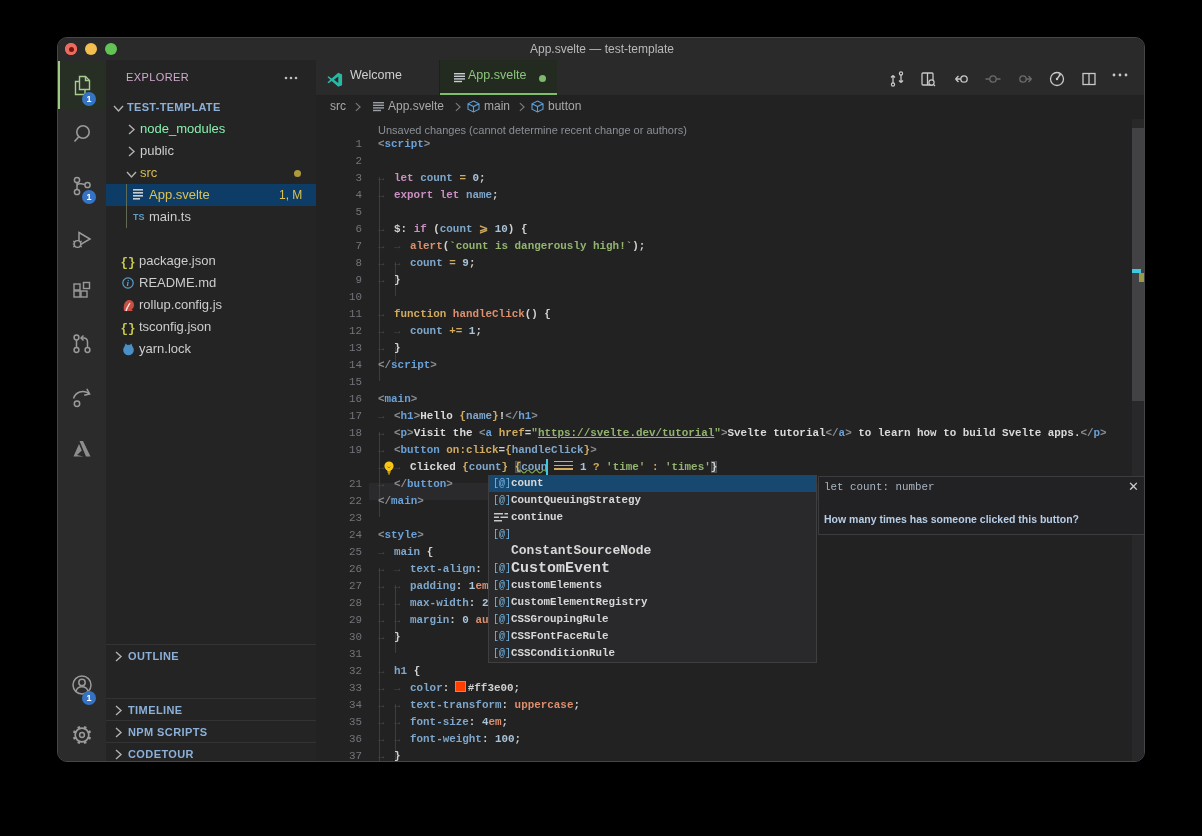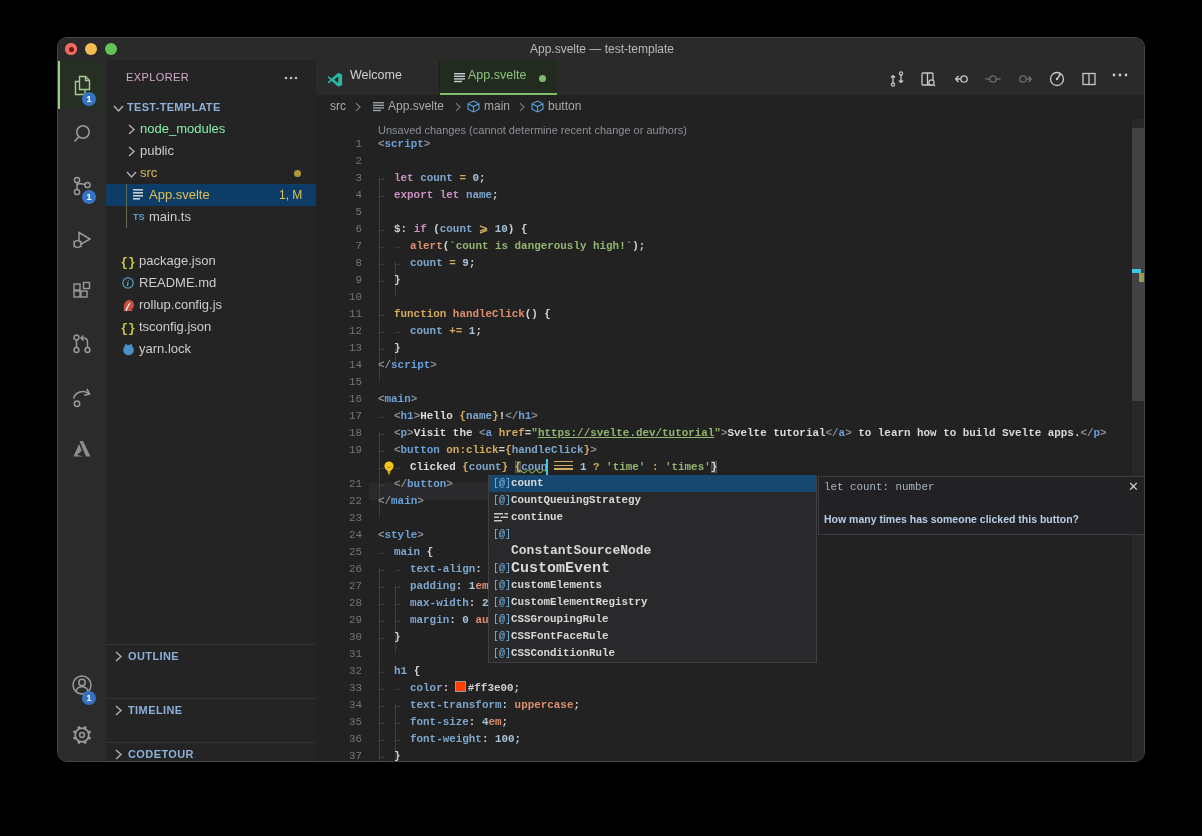--- a/index.html
+++ b/index.html
@@ -201,20 +201,26 @@
         <svg style="left:9px;top:6px" width="7" height="11" viewBox="0 0 7 11" fill="none">
           <path d="M1 1 L6 5.5 L1 10" stroke="#b0b0b0" stroke-width="1.4" fill="none"></path>
         </svg>
         <span style="position:absolute;left:22px;">OUTLINE</span>
       </div>
 <div class="sect" style="top:638px;">
         <svg style="left:9px;top:6px" width="7" height="11" viewBox="0 0 7 11" fill="none">
           <path d="M1 1 L6 5.5 L1 10" stroke="#b0b0b0" stroke-width="1.4" fill="none"></path>
         </svg>
         <span style="position:absolute;left:22px;">TIMELINE</span>
+      </div>
+<div class="sect" style="top:660px;">
+        <svg style="left:9px;top:6px" width="7" height="11" viewBox="0 0 7 11" fill="none">
+          <path d="M1 1 L6 5.5 L1 10" stroke="#b0b0b0" stroke-width="1.4" fill="none"></path>
+        </svg>
+        <span style="position:absolute;left:22px;">NPM SCRIPTS</span>
       </div>
 <div class="sect" style="top:682px;">
         <svg style="left:9px;top:6px" width="7" height="11" viewBox="0 0 7 11" fill="none">
           <path d="M1 1 L6 5.5 L1 10" stroke="#b0b0b0" stroke-width="1.4" fill="none"></path>
         </svg>
         <span style="position:absolute;left:22px;">CODETOUR</span>
       </div>
     </div>
   <div id="tabbar">
       <div style="left:0;top:0;width:124px;height:35px;background:#2a2a2b;border-right:1px solid #1f1f20;"></div>

